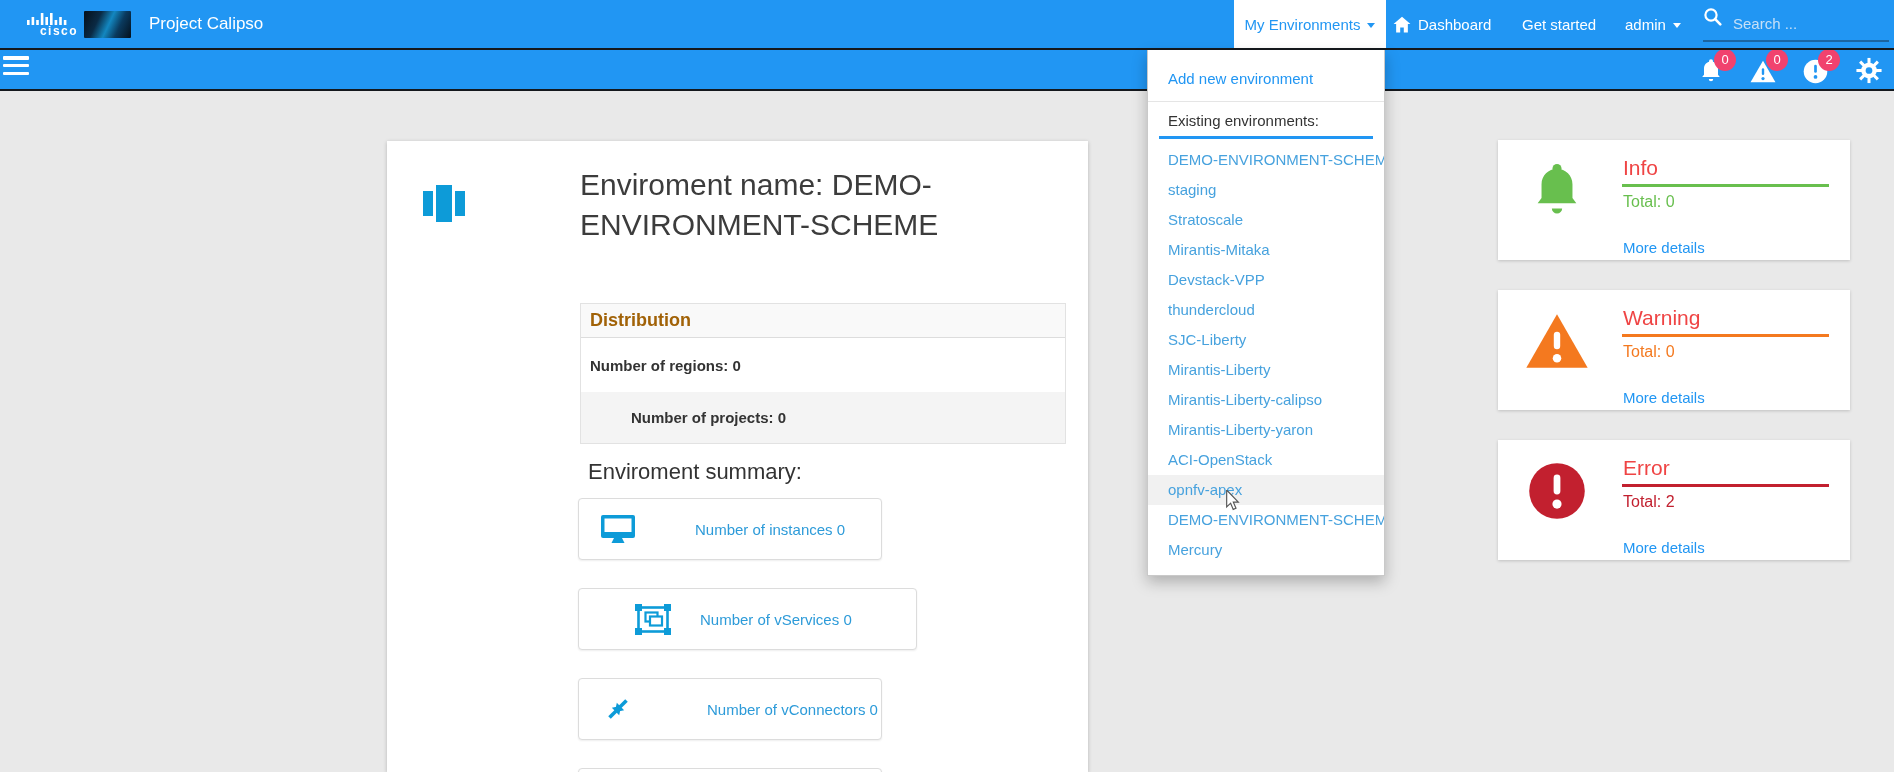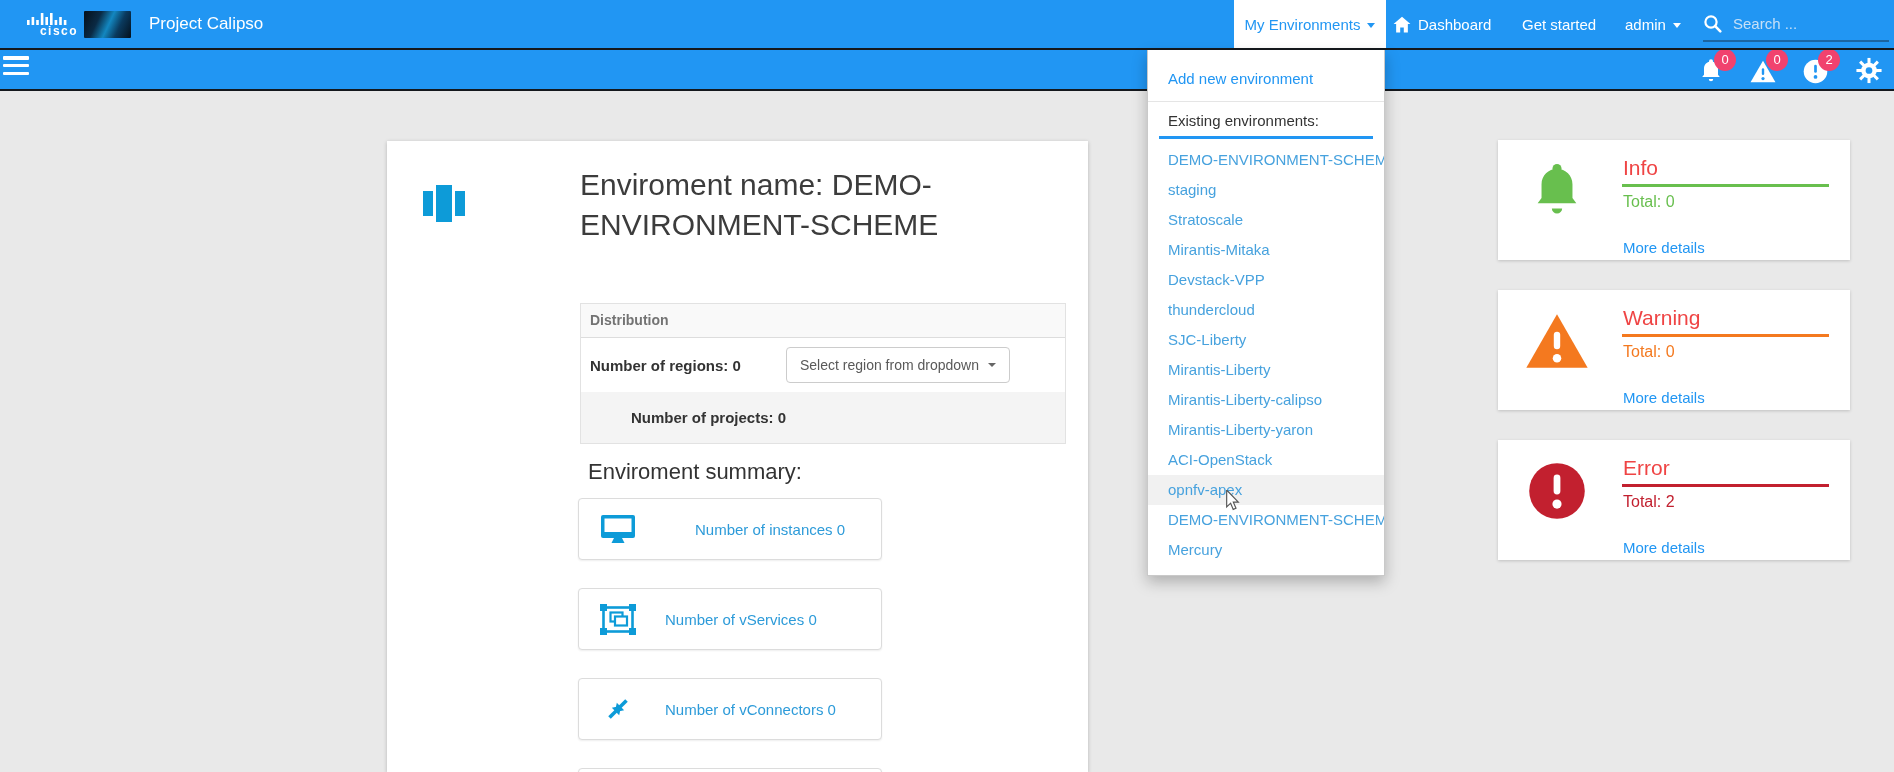--- a/index.html
+++ b/index.html
@@ -13,21 +13,21 @@
   .cisco-logo .word{color:#fff;font-size:12px;font-weight:bold;letter-spacing:1.5px;line-height:10px;margin-top:1px;margin-left:24px;}
   .brand-thumb{width:47px;height:27px;margin-left:14px;border-radius:1px;
       background:linear-gradient(115deg,#050f1a 0%,#0a2a44 30%,#1387c0 52%,#0a3a5e 72%,#04101c 100%);}
   .app-title{color:#fff;font-size:17px;margin-left:18px;}
   .nav-item{position:absolute;top:0;height:48px;display:flex;align-items:center;color:#fff;font-size:15px;gap:7px;cursor:pointer;}
   .tab-myenv{left:1234px;width:152px;justify-content:center;background:#fff;color:#2196f3;}
   .caret{width:0;height:0;border-left:4.5px solid transparent;border-right:4.5px solid transparent;border-top:5px solid currentColor;display:inline-block;margin-top:2px;}
   .nav-dashboard{left:1393px;}
   .nav-getstarted{left:1522px;}
   .nav-admin{left:1625px;}
-  .searchbox{position:absolute;left:1703px;top:7px;width:186px;height:33px;display:flex;align-items:center;
+  .searchbox{position:absolute;left:1703px;top:7px;width:186px;height:33px;display:flex;
       border-bottom:2px solid rgba(20,40,60,.45);}
   .searchbox input{flex:1;background:transparent;border:none;outline:none;color:#fff;font-size:15px;margin-left:9px;width:140px;
       font-family:"Liberation Sans","DejaVu Sans",sans-serif;}
   .searchbox input::placeholder{color:#cfe4f8;opacity:.95;}
 
   
   .bar-divider{position:absolute;left:0;top:48px;width:1894px;height:2px;background:#14181d;z-index:31;}
   .secondbar{position:absolute;left:0;top:50px;width:1894px;height:39px;background:#2196f3;border-bottom:2px solid #14181d;z-index:20;}
   .hamburger{position:absolute;left:3px;top:6px;width:28px;height:26px;cursor:pointer;}
   .hamburger span{display:block;width:26px;height:3.6px;background:#fff;margin:0 0 4.2px 0;border-radius:1px;}
@@ -46,21 +46,21 @@
   .env-menu .blue-underline{height:3px;background:#2196f3;margin:0 11px 6px 11px;}
   .env-item{height:30px;line-height:30px;padding:0 20px;font-size:15px;color:#47a2de;cursor:pointer;white-space:nowrap;overflow:hidden;}
   .env-item.hovered{background:#f1f1f1;}
 
   
   .env-card{position:absolute;left:387px;top:141px;width:701px;height:631px;background:#fff;overflow:hidden;
       box-shadow:0 1px 4px rgba(0,0,0,.22);}
   .env-head-icon{position:absolute;left:36px;top:44px;}
   .env-title{position:absolute;left:193px;top:24px;width:432px;font-size:30px;line-height:40px;color:#3c3c3c;}
   .dist{position:absolute;left:193px;top:162px;width:484px;border:1px solid #e2e2e2;}
-  .dist-header{height:33px;line-height:33px;padding-left:9px;font-size:14px;font-weight:bold;color:#737373;background:#f9f9f9;border-bottom:1px solid #ddd;}
+  .dist-header{height:33px;line-height:33px;padding-left:9px;font-size:18px;font-weight:bold;color:#a16207;background:#f9f9f9;border-bottom:1px solid #ddd;}
   .dist-row{height:54px;display:flex;align-items:center;padding-left:9px;background:#fff;}
   .dist-row.alt{background:#f4f4f4;height:51px;text-align:right;}
   .dist-label{font-size:15px;font-weight:bold;color:#333;width:196px;}
   .dist-btn{height:34px;padding:0 13px;background:#fff;border:1px solid #ccc;border-radius:4px;font-size:14px;color:#595959;
       display:flex;align-items:center;gap:9px;cursor:pointer;}
   .btn-caret{width:0;height:0;border-left:4px solid transparent;border-right:4px solid transparent;border-top:4.5px solid #666;}
   .sum-heading{position:absolute;left:193px;top:318px;font-size:22px;color:#333;margin-left:8px;}
   .sum-card{position:absolute;left:191px;width:302px;height:60px;background:#fff;border:1px solid #dcdcdc;border-radius:4px;
       display:flex;align-items:center;cursor:pointer;box-shadow:0 1px 2px rgba(0,0,0,.07);}
   .sum-icon{width:40px;margin-left:19px;display:flex;align-items:center;justify-content:center;}
@@ -218,61 +218,57 @@
         <rect x="32" y="6" width="10" height="25"></rect>
       </g>
     </svg>
   </div>
   <div class="env-title">Enviroment name: DEMO-ENVIRONMENT-SCHEME</div>
 
   <div class="dist">
     <div class="dist-header">Distribution</div>
     <div class="dist-row">
       <div class="dist-label">Number of regions: 0</div>
-      <div class="dist-btn">
-        <span>Select region from dropdown</span>
-        <span class="btn-caret"></span>
-      </div>
     </div>
     <div class="dist-row alt">
       <div class="dist-label">Number of projects: 0</div>
     </div>
   </div>
 
   <div class="sum-heading">Enviroment summary:</div>
 
   <div class="sum-card" style="top:357px;gap:30px;">
     <div class="sum-icon">
       <svg width="36" height="31" viewBox="0 0 36 31">
         <rect x="1" y="1" width="34" height="23" rx="2" fill="#0d9bd8"></rect>
         <rect x="4.5" y="4.5" width="27" height="13.5" fill="#fff"></rect>
         <polygon points="14,24 22,24 24.5,29 11.5,29" fill="#0d9bd8"></polygon>
       </svg>
     </div>
     <span class="sum-label">Number of instances 0</span>
   </div>
 
-  <div class="sum-card" style="top:447px;">
+  <div class="sum-card" style="top:447px;padding-left:35px;">
     <div class="sum-icon">
       <svg width="36" height="31" viewBox="0 0 36 31">
         <rect x="3.5" y="3.5" width="29" height="24" fill="none" stroke="#0d9bd8" stroke-width="2.6"></rect>
         <g fill="#0d9bd8">
           <rect x="0" y="0" width="7" height="7"></rect>
             <rect x="29" y="0" width="7" height="7"></rect>
           <rect x="0" y="24" width="7" height="7"></rect>
             <rect x="29" y="24" width="7" height="7"></rect>
         </g>
         <rect x="10.5" y="8.5" width="12" height="9" fill="#fff" stroke="#0d9bd8" stroke-width="2.2"></rect>
         <rect x="15" y="12.5" width="12" height="9" fill="#fff" stroke="#0d9bd8" stroke-width="2.2"></rect>
       </svg>
     </div>
     <span class="sum-label">Number of vServices 0</span>
   </div>
 
-  <div class="sum-card" style="top:537px;">
+  <div class="sum-card" style="top:537px;gap:42px;">
     <div class="sum-icon">
       <svg width="30" height="30" viewBox="0 0 30 30">
         <g transform="rotate(-45 15 15)" fill="#0d9bd8">
           <rect x="17" y="13.2" width="10" height="3.6"></rect>
           <polygon points="10.5,15 18.5,9.8 18.5,20.2"></polygon>
           <rect x="3" y="13.2" width="10" height="3.6"></rect>
           <polygon points="19.5,15 11.5,9.8 11.5,20.2"></polygon>
         </g>
       </svg>
     </div>

